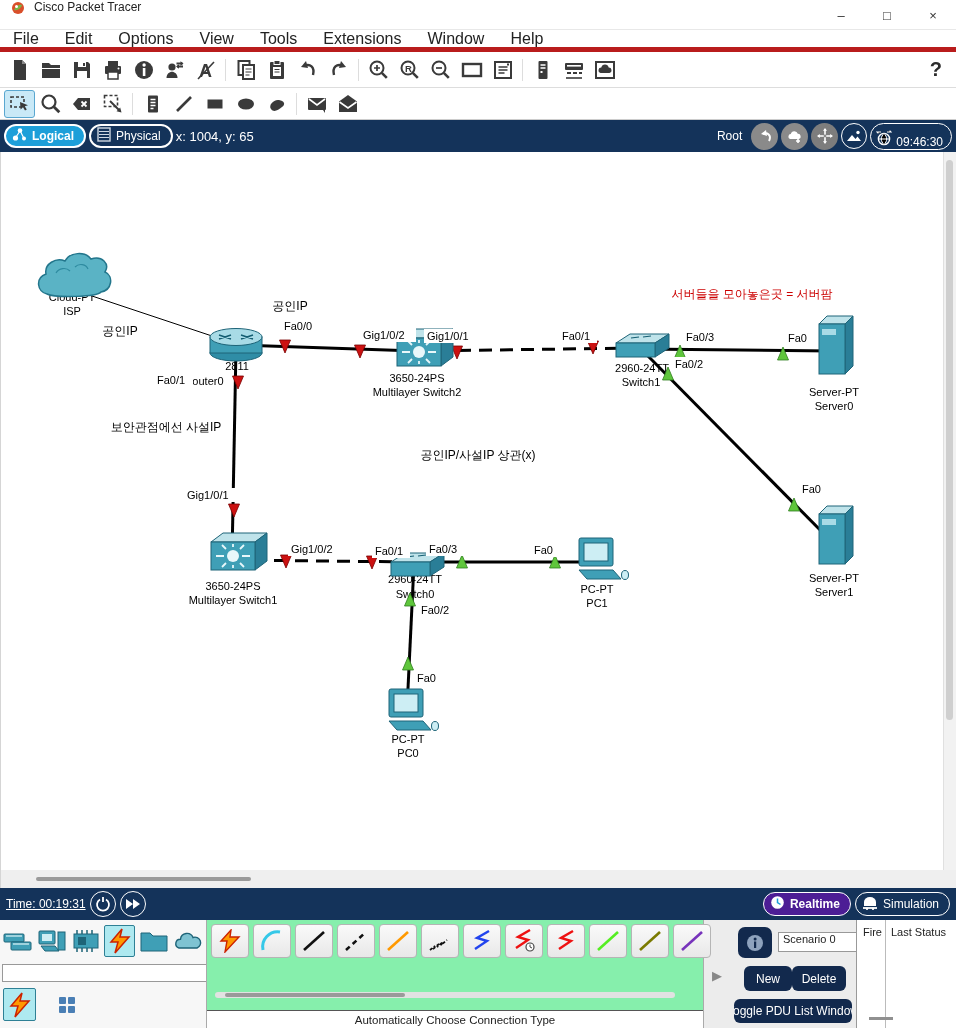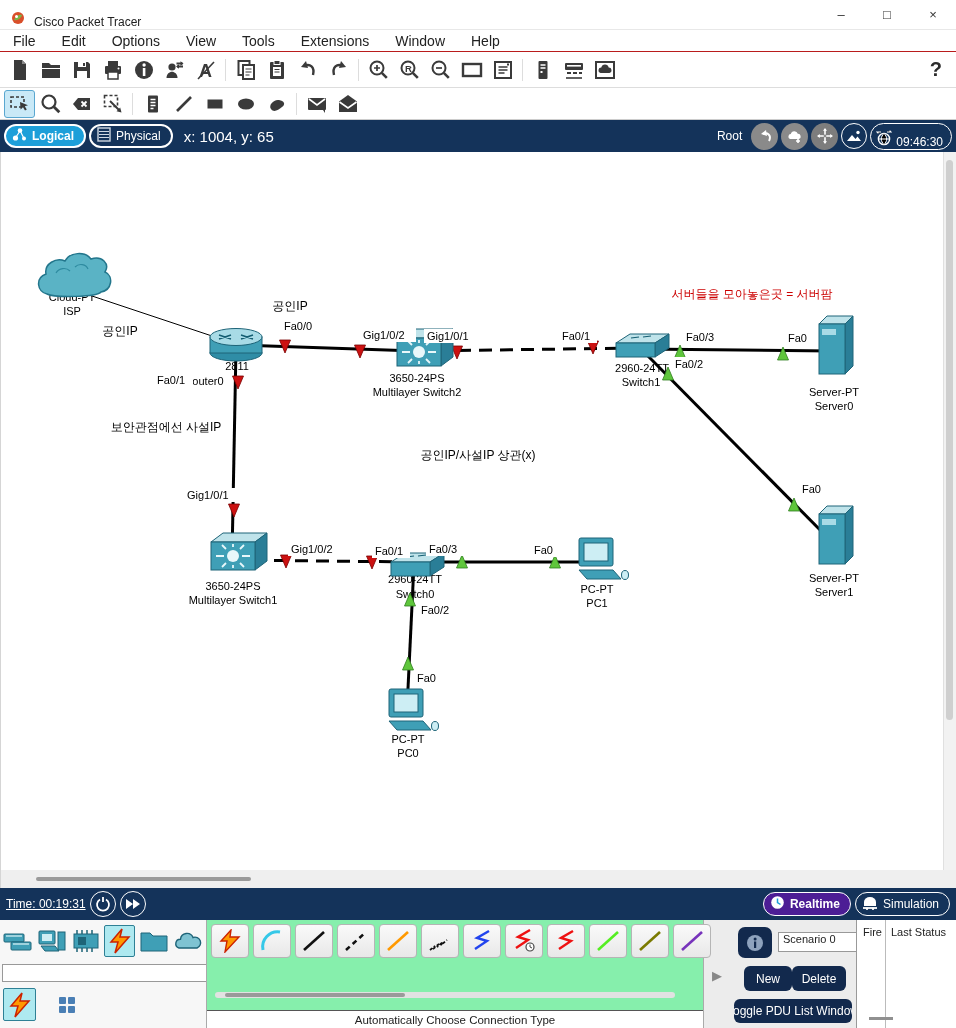--- a/index.html
+++ b/index.html
@@ -1,46 +1,46 @@
 <!DOCTYPE html>
 <html><head>
 <meta charset="utf-8">
 <style>
   html,body{margin:0;padding:0;}
   body{width:956px;height:1028px;overflow:hidden;background:#fff;
        font-family:"Liberation Sans",sans-serif;color:#222;position:relative;}
   .band{position:absolute;left:0;width:956px;box-sizing:border-box;}
   
   .titlebar{top:0;height:30px;background:#fff;border-bottom:1px solid #e8e8e8;
-            display:flex;align-items:flex-end;font-size:12px;}
+            display:flex;align-items:flex-start;font-size:12px;}
   .appicon{margin:0 8px 0 10px;}
   .winbtns{margin-left:auto;display:flex;}
   .winbtn{width:46px;height:30px;display:flex;align-items:center;justify-content:center;
           font-size:13px;color:#333;}
   
-  .menubar{top:30px;height:22px;background:#fff;border-bottom:1px solid #b91c1c;
-           display:flex;align-items:center;font-size:14px;}
+  .menubar{top:30px;height:22px;background:#fff;border-bottom:5px solid #b91c1c;
+           display:flex;align-items:center;font-size:16px;}
   .menuitem{padding:0 13px;}
   
   .toolbar{top:52px;height:36px;background:#fff;border-bottom:1px solid #ddd;
            display:flex;align-items:center;padding-left:4px;}
   .toolsbar{top:88px;height:32px;background:#fff;border-bottom:1px solid #ccc;
             display:flex;align-items:center;padding-left:4px;}
   .tbtn{width:31px;height:28px;display:flex;align-items:center;justify-content:center;}
   .tbtn svg{display:block;}
   .tbtn.sel{background:#c9e9f7;border:1px solid #5aa7d0;border-radius:3px;width:29px;height:26px;}
   .tsep{width:1px;height:22px;background:#ddd;margin:0 4px;}
   .helpq{margin-left:auto;margin-right:14px;font-size:20px;font-weight:bold;color:#2b2b2b;}
   
   .navbar{top:120px;height:32px;background:#14335a;display:flex;align-items:center;
           color:#fff;font-size:12px;padding:0 4px;}
   .pill{height:24px;border:2px solid #fff;border-radius:14px;display:flex;align-items:center;
         padding:0 10px 0 6px;margin-right:3px;gap:5px;box-sizing:border-box;}
   .pill.on{background:#1d9fd9;font-weight:bold;}
-  .coords{margin-left:8px;font-size:15px;}
+  .coords{font-size:13px;}
   .navright{margin-left:auto;display:flex;align-items:center;gap:3px;}
   .ncirc{width:27px;height:27px;border-radius:50%;background:#8a8a8a;display:flex;
          align-items:center;justify-content:center;}
   .ncirc.outline{background:transparent;border:1.5px solid #fff;width:24px;height:24px;}
   .timepill{height:25px;border:1.5px solid #fff;border-radius:14px;display:flex;
             align-items:flex-end;gap:4px;padding:0 8px 0 5px;font-size:12px;}
   
   .canvas{top:152px;height:736px;background:#fff;border-left:1px solid #d5d5d5;}
   .topo{position:absolute;left:0;top:0;}
   .vscroll{position:absolute;right:0;top:0;width:12px;height:718px;background:#f2f2f2;

